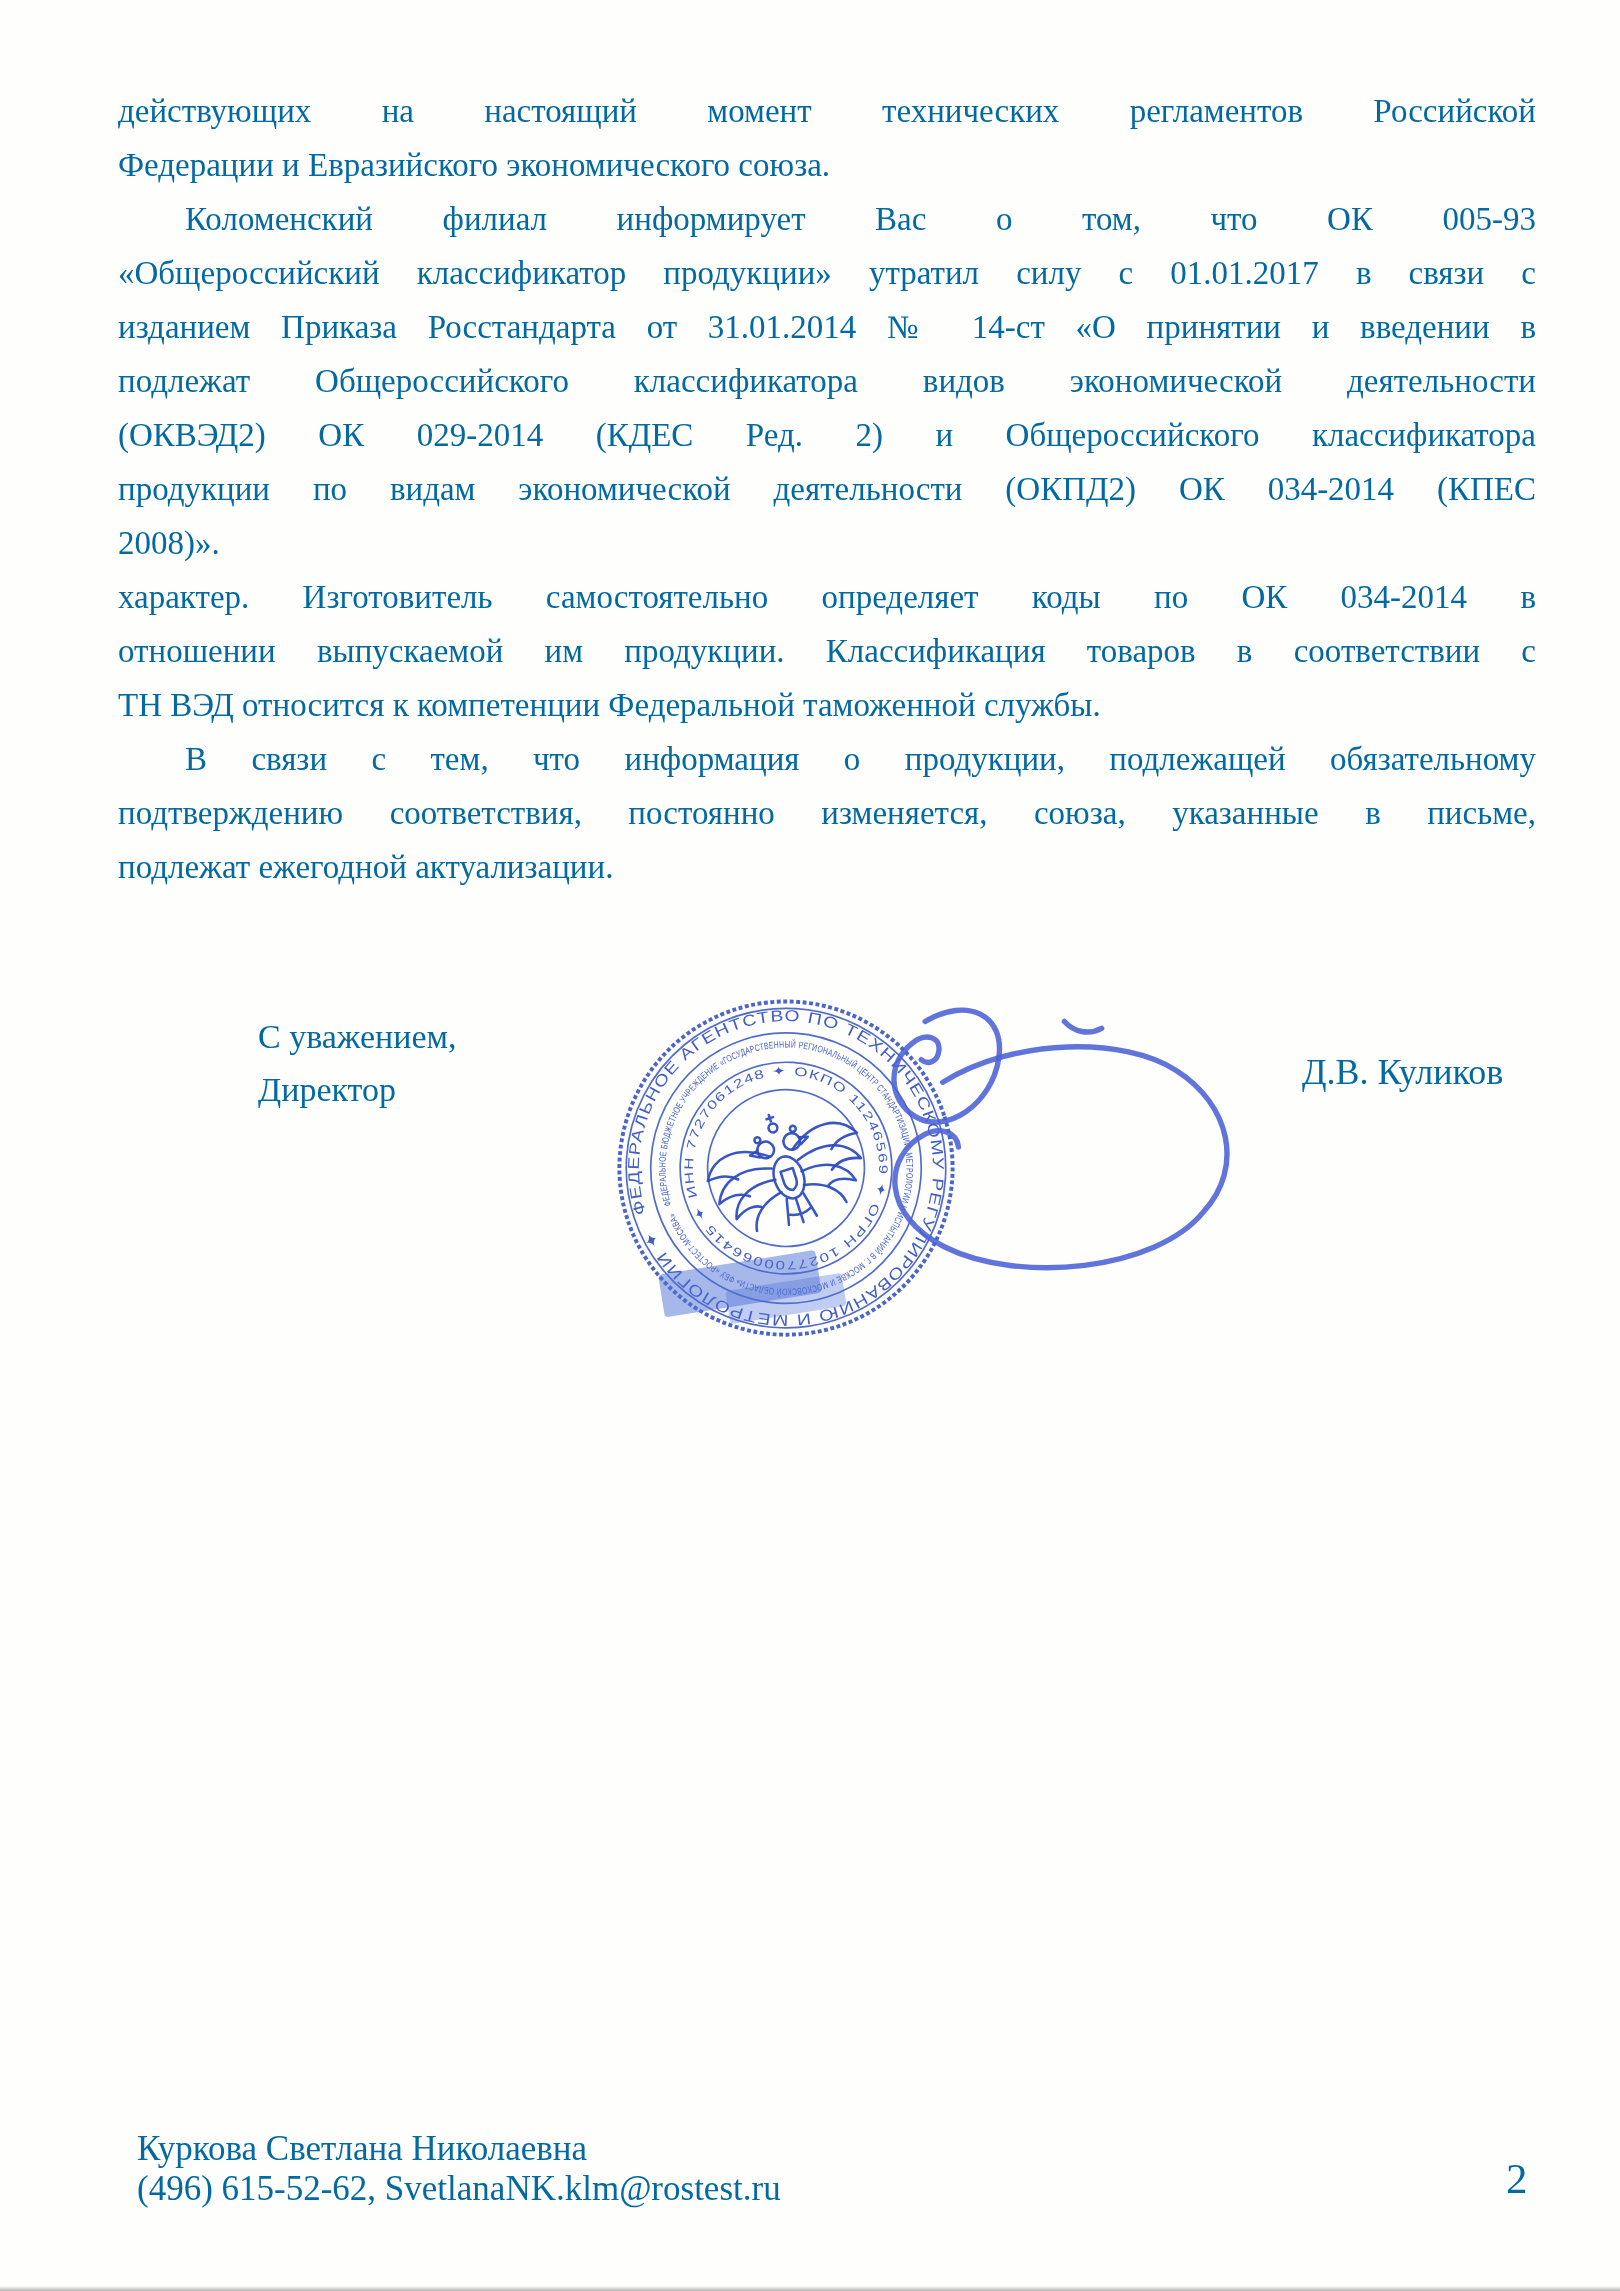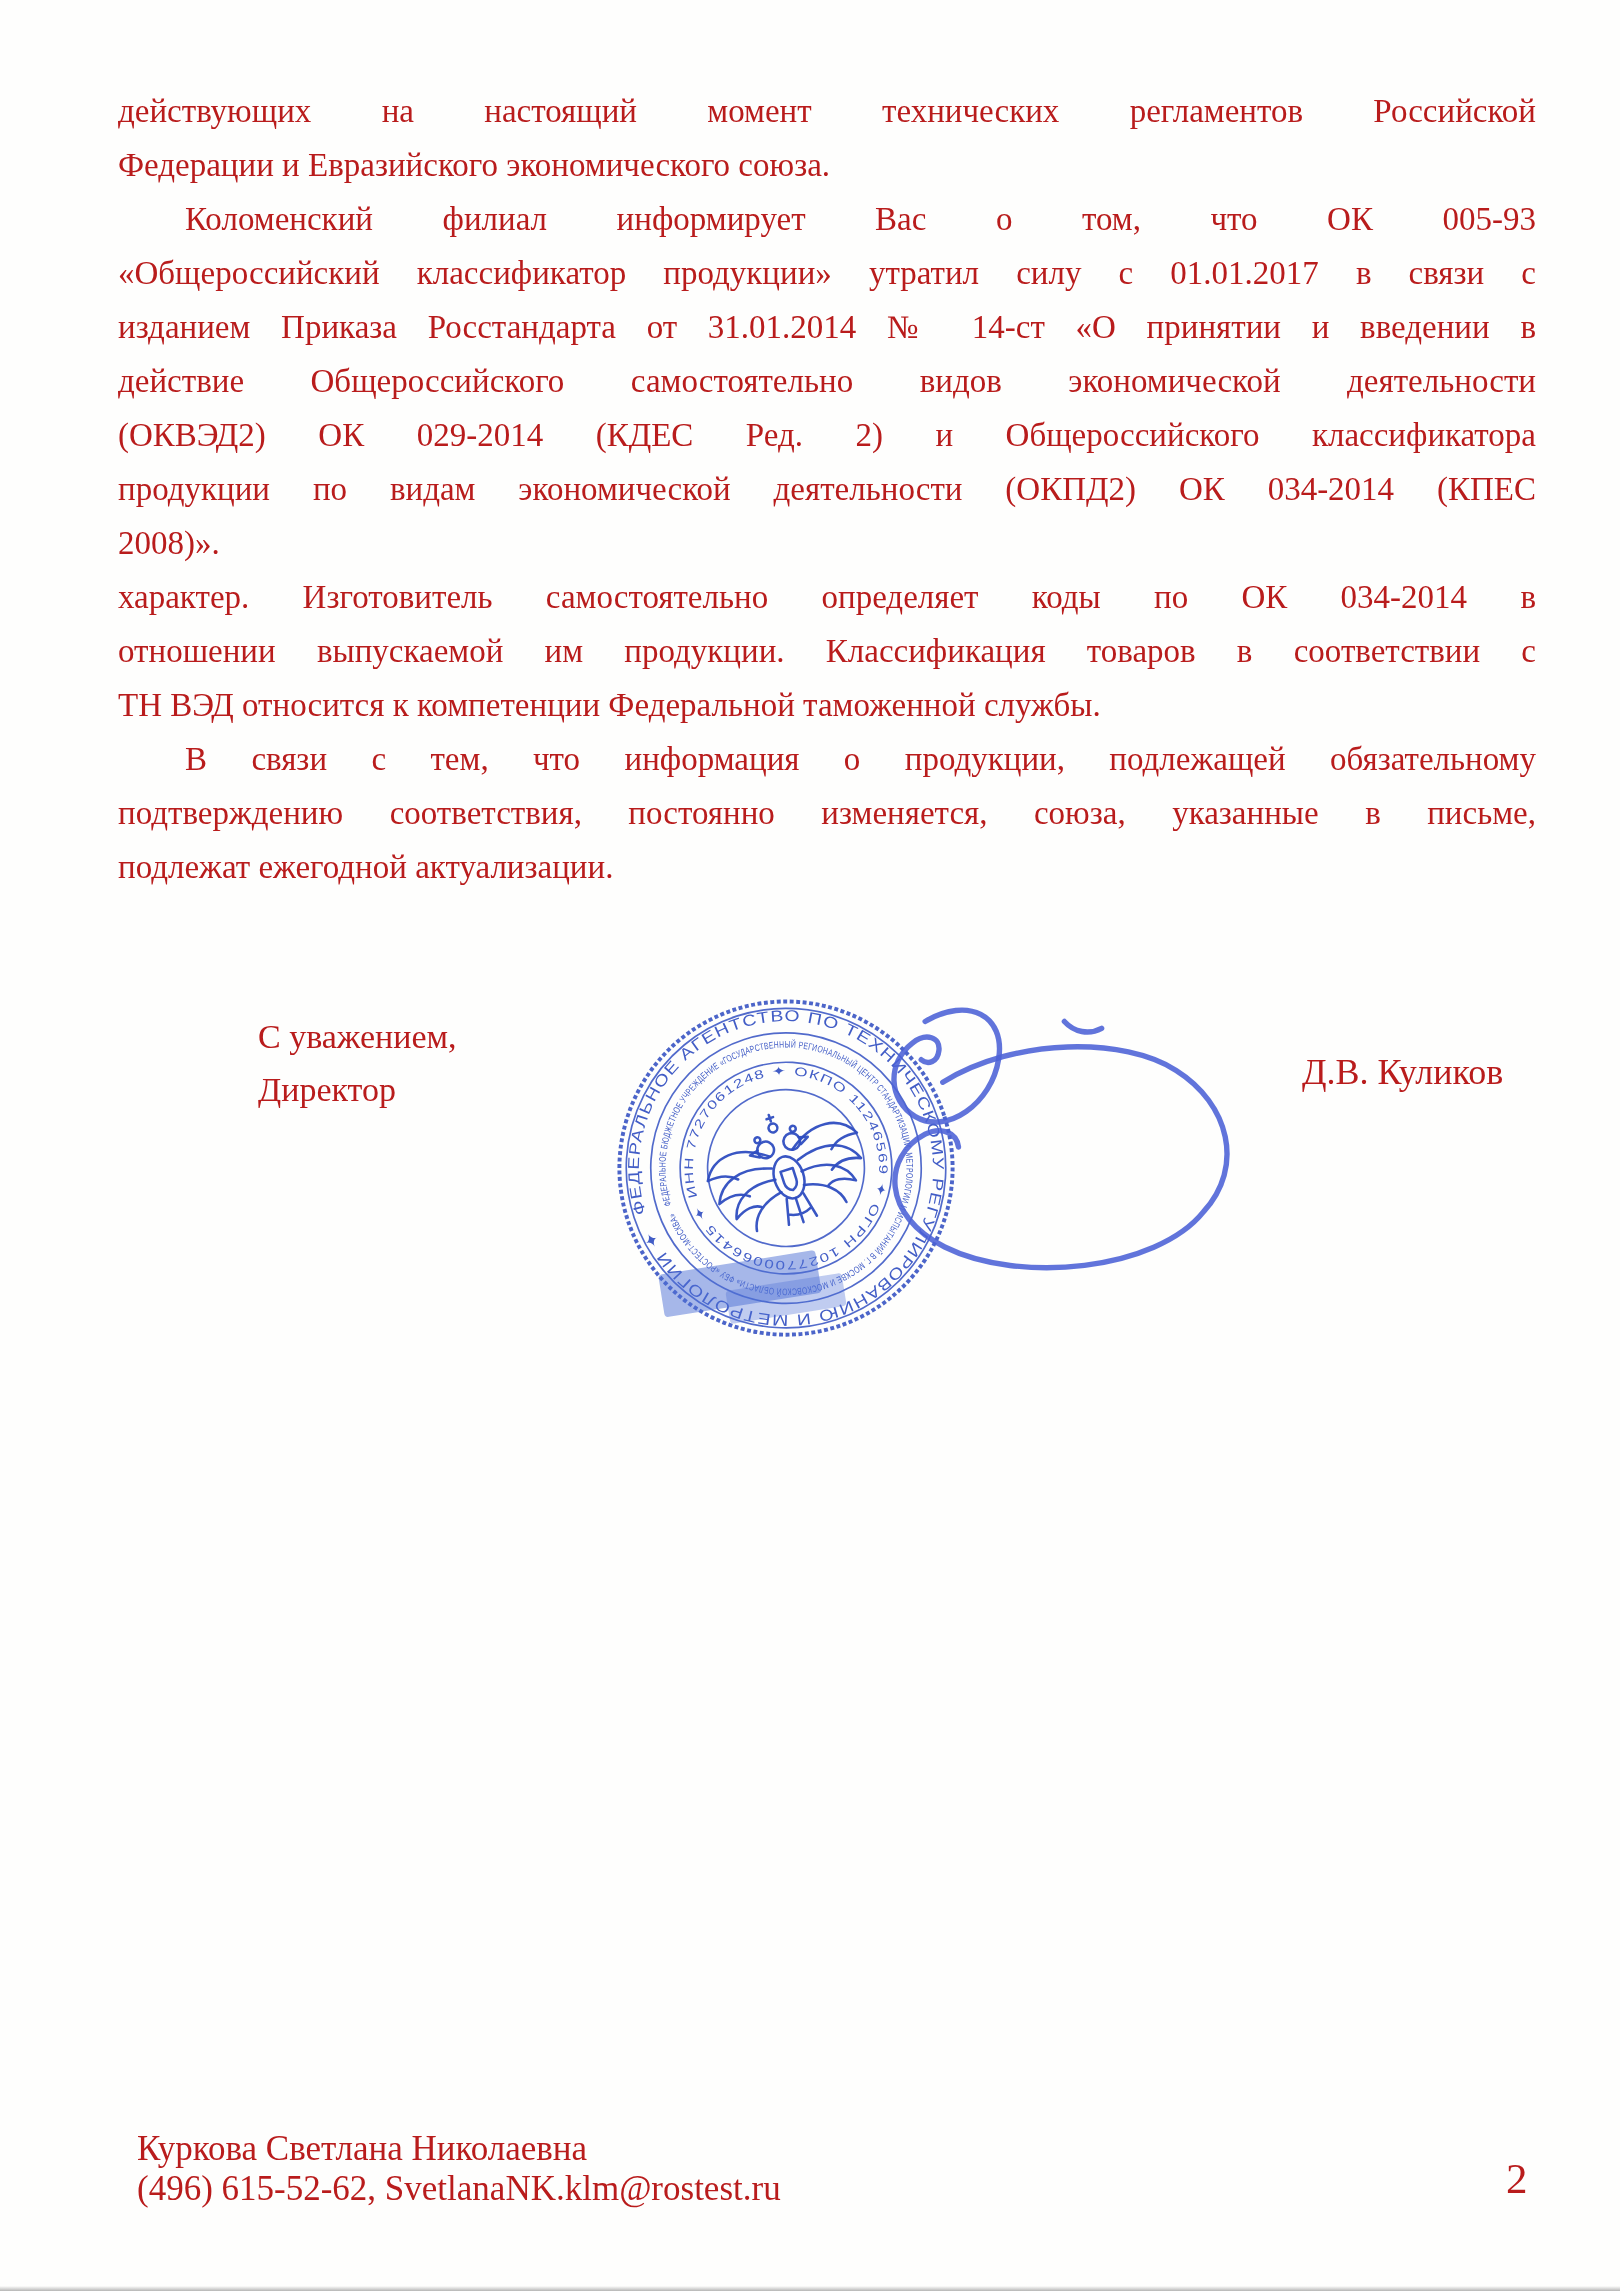--- a/index.html
+++ b/index.html
@@ -2,21 +2,21 @@
 <html><head>
 <meta charset="utf-8">
 <style>
   html,body{margin:0;padding:0;background:#e8e8e8;}
   .page{
     position:relative;
     width:1620px;height:2292px;
     background:#fefefdff;
     background:#fefefd;
     font-family:"Liberation Serif", serif;
-    color:#b91c1c;
+    color:#0369a1;
     overflow:hidden;
   }
   
   .body-text{
     position:absolute;left:118px;top:84px;width:1418px;
     font-size:33px;line-height:54px;
   }
   .line{
     width:100%;
     text-align:justify;
@@ -75,21 +75,21 @@
 <body>
 
 <div class="page">
 
   <div class="body-text" id="letter-body">
       <div class="line">действующих на настоящий момент технических регламентов Российской</div>
       <div class="line last">Федерации и Евразийского экономического союза.</div>
       <div class="line indent">Коломенский филиал информирует Вас о том, что ОК 005-93</div>
       <div class="line">«Общероссийский классификатор продукции» утратил силу с 01.01.2017 в связи с</div>
       <div class="line">изданием Приказа Росстандарта от 31.01.2014 № 14-ст «О принятии и введении в</div>
-      <div class="line">действие Общероссийского самостоятельно видов экономической деятельности</div>
+      <div class="line">подлежат Общероссийского классификатора видов экономической деятельности</div>
       <div class="line">(ОКВЭД2) ОК 029-2014 (КДЕС Ред. 2) и Общероссийского классификатора</div>
       <div class="line">продукции по видам экономической деятельности (ОКПД2) ОК 034-2014 (КПЕС</div>
       <div class="line last">2008)».</div>
       <div class="line">характер. Изготовитель самостоятельно определяет коды по ОК 034-2014 в</div>
       <div class="line">отношении выпускаемой им продукции. Классификация товаров в соответствии с</div>
       <div class="line last">ТН ВЭД относится к компетенции Федеральной таможенной службы.</div>
       <div class="line indent">В связи с тем, что информация о продукции, подлежащей обязательному</div>
       <div class="line">подтверждению соответствия, постоянно изменяется, союза, указанные в письме,</div>
       <div class="line last">подлежат ежегодной актуализации.</div>
     </div>

